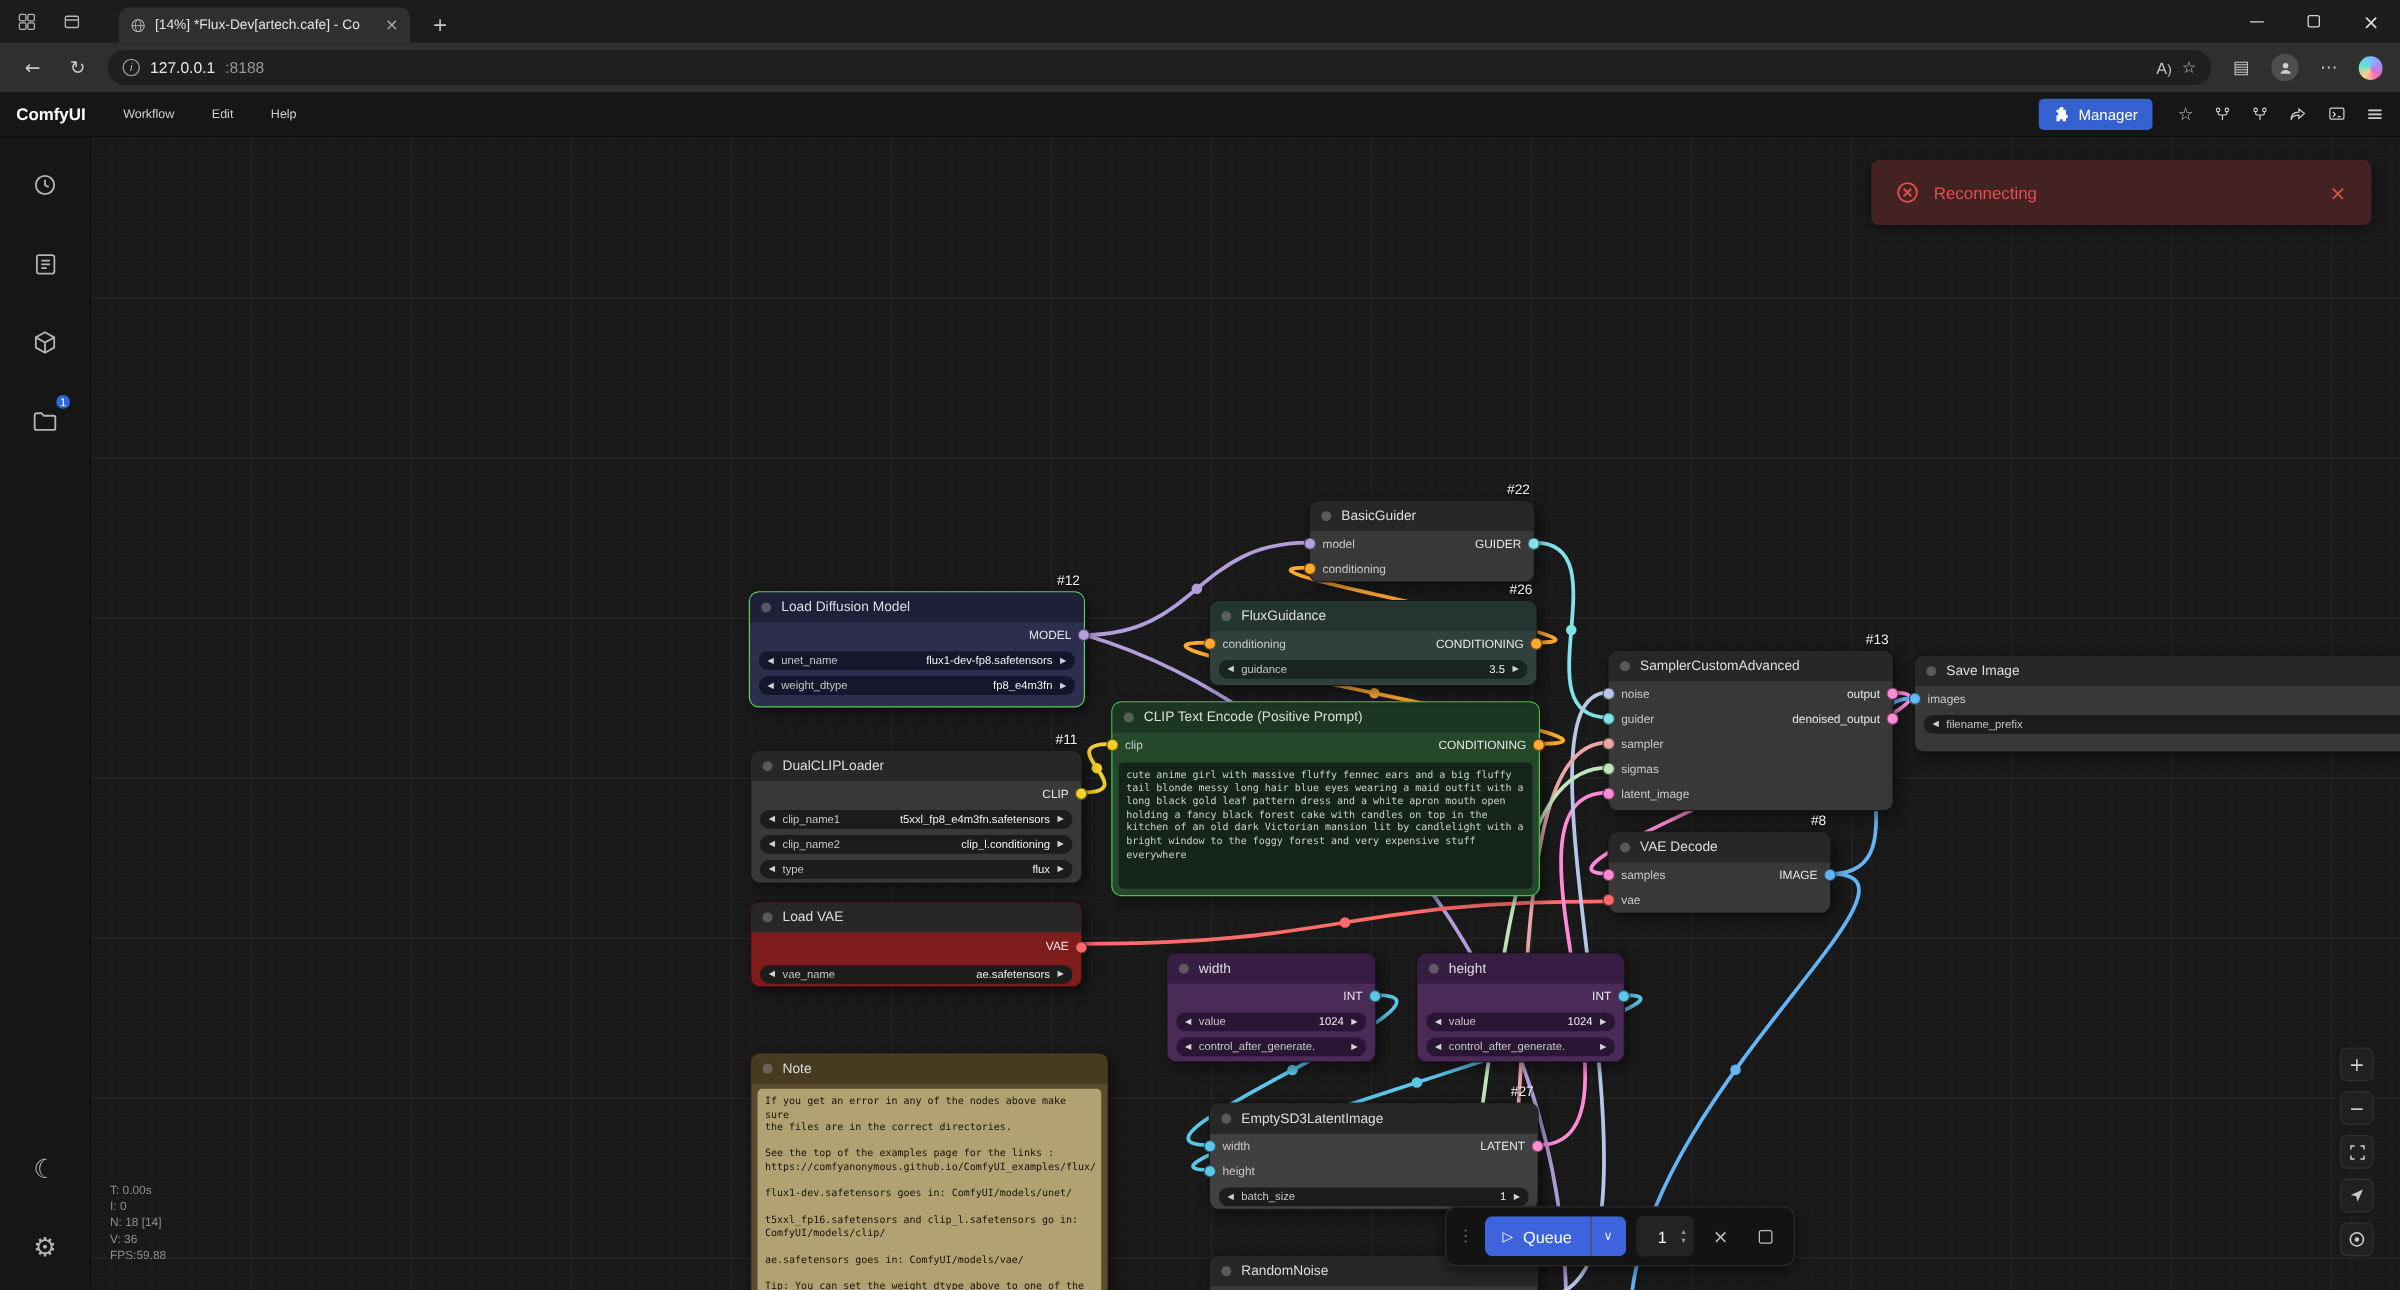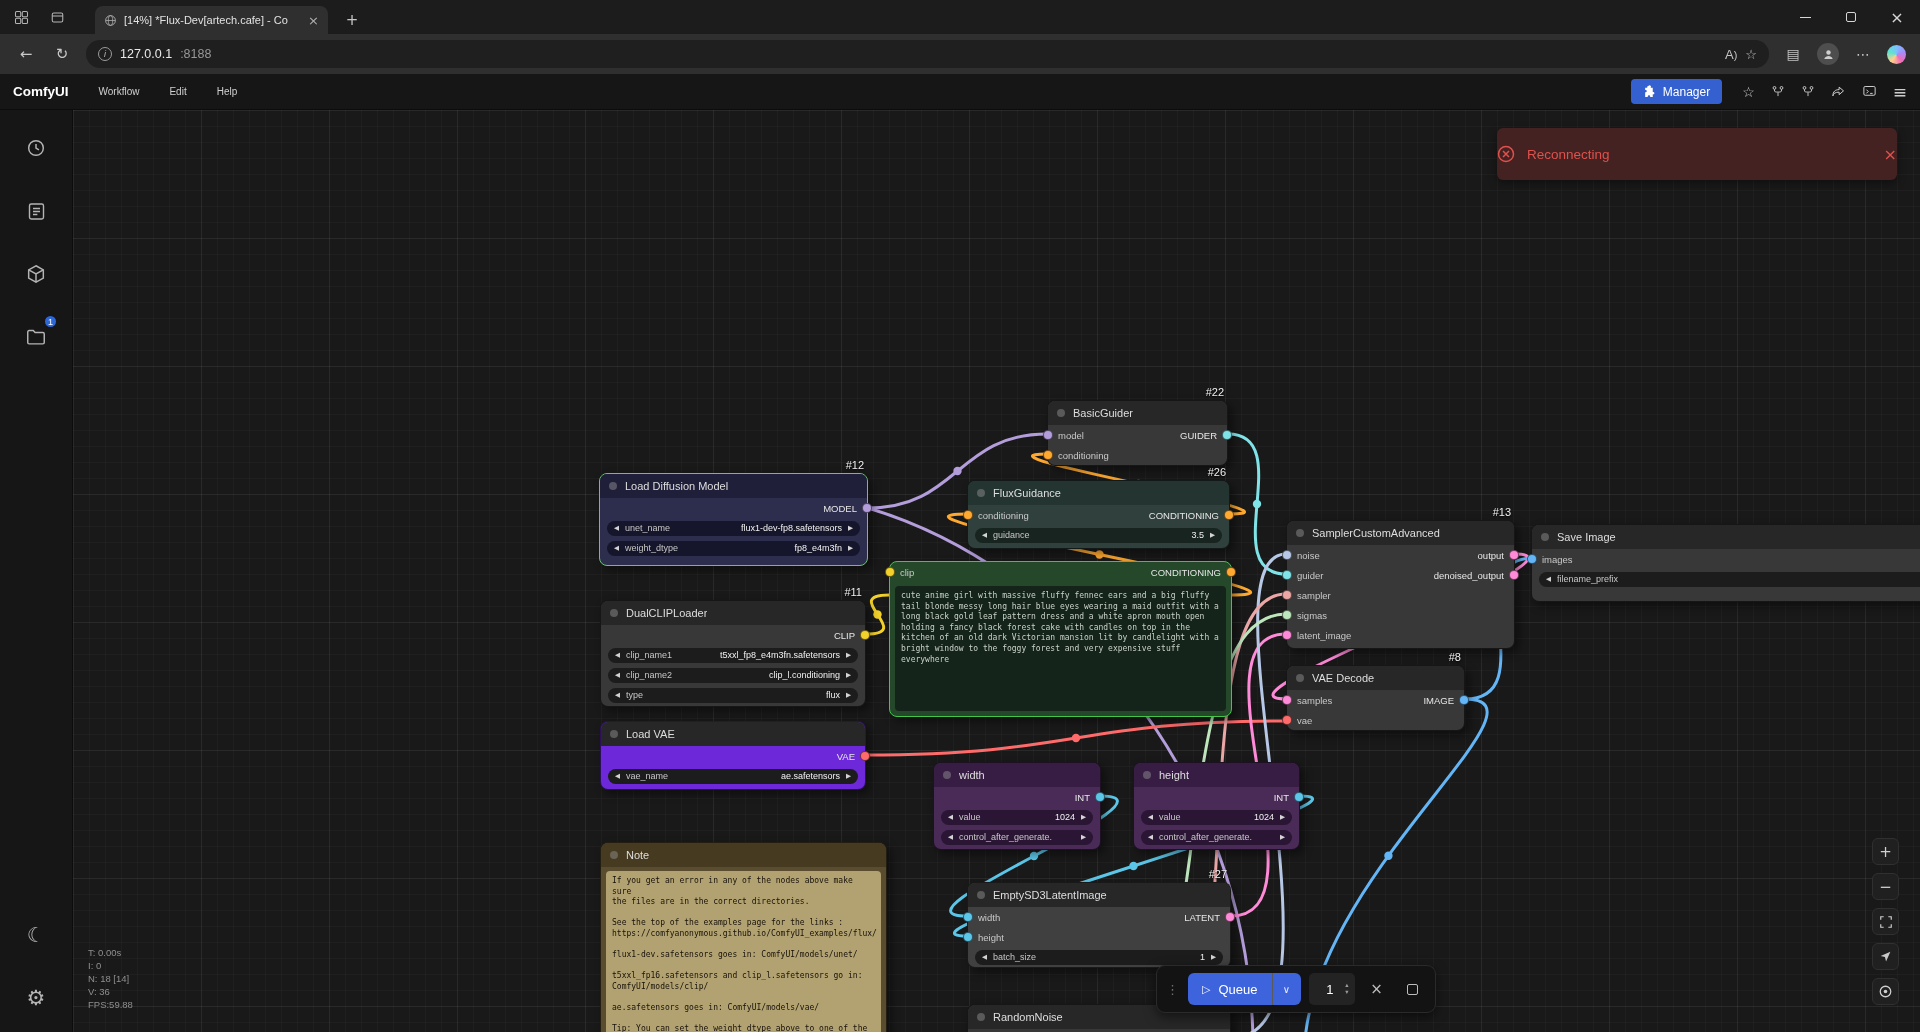--- a/index.html
+++ b/index.html
@@ -96,21 +96,21 @@
   .wlab { color:#c7c7c7; white-space:nowrap; }
   .wval { flex:1; text-align:right; color:#f1f1f1; white-space:nowrap; overflow:hidden; }
   .tbox { flex:1; margin:4px 5px 5px 5px; border-radius:4px; padding:5px 6px; font-size:8px;
     line-height:10.6px; white-space:pre-wrap; overflow:hidden;
     font-family:"DejaVu Sans Mono", monospace; }
 
   
   .stats { position:absolute; left:88px; top:946px; z-index:4; font-size:9.5px; color:#8f8f8f;
     line-height:13px; }
   .banner { position:absolute; left:1497px; top:128px; width:400px; height:52px; background:#432221;
-    border-radius:6px; display:flex; align-items:center; padding:0 0; gap:12px; z-index:4;
+    border-radius:6px; display:flex; align-items:center; padding:0 20px; gap:12px; z-index:4;
     box-shadow:0 3px 10px rgba(0,0,0,0.4); }
   .bannertext { flex:1; color:#e0514d; font-size:13.5px; }
   .bannerclose { color:#e0514d; font-size:16px; }
 
   .queuebar { position:absolute; left:1156px; top:965px; height:48px; background:#131313;
     border:1px solid #2a2a2a; border-radius:9px; display:flex; align-items:center; padding:0 8px;
     gap:8px; z-index:5; box-shadow:0 4px 12px rgba(0,0,0,0.5); }
   .grip { color:#6f6f6f; font-size:13px; padding:0 1px; }
   .qblue { display:flex; height:32px; border-radius:6px; overflow:hidden; }
   .qmain { background:#3d63dd; display:flex; align-items:center; gap:8px; padding:0 14px;
@@ -234,21 +234,21 @@
       </div>
       <div class="row wrow">
         <div class="pill" style="background: rgb(28, 28, 28);">
           <div class="warr">◀</div>
           <div class="wlab">type</div>
           <div class="wval">flux</div>
           <div class="warr">▶</div>
         </div>
       </div>
     </div>
-    <div class="node" style="left: 600px; top: 721px; width: 266px; height: 69px; background: #6d28d9;">
+    <div class="node" style="left: 600px; top: 721px; width: 266px; height: 69px; background: #7f1d1d; justify-content: space-between;">
       <div class="ntitle" style="background: rgb(39, 39, 39);">
         <div class="tdot"></div>
         <div class="ttext">Load VAE</div>
       </div>
       <div class="row io">
         <div class="port pin"></div>
         <div class="port pout">
           <div class="plabel">VAE</div>
           <div class="pdot" style="background: rgb(255, 107, 107);"></div>
         </div>
@@ -256,20 +256,24 @@
       <div class="row wrow">
         <div class="pill" style="background: rgb(28, 28, 28);">
           <div class="warr">◀</div>
           <div class="wlab">vae_name</div>
           <div class="wval">ae.safetensors</div>
           <div class="warr">▶</div>
         </div>
       </div>
     </div>
     <div class="node" style="left: 889px; top: 561px; width: 343px; height: 156px; background: rgb(37, 72, 43); border: 1.5px solid rgb(68, 197, 74);">
+      <div class="ntitle" style="background: rgb(27, 55, 33);">
+        <div class="tdot"></div>
+        <div class="ttext">CLIP Text Encode (Positive Prompt)</div>
+      </div>
       <div class="row io">
         <div class="port pin">
           <div class="pdot" style="background: rgb(242, 209, 43);"></div>
           <div class="plabel">clip</div>
         </div>
         <div class="port pout">
           <div class="plabel">CONDITIONING</div>
           <div class="pdot" style="background: rgb(255, 169, 49);"></div>
         </div>
       </div>

